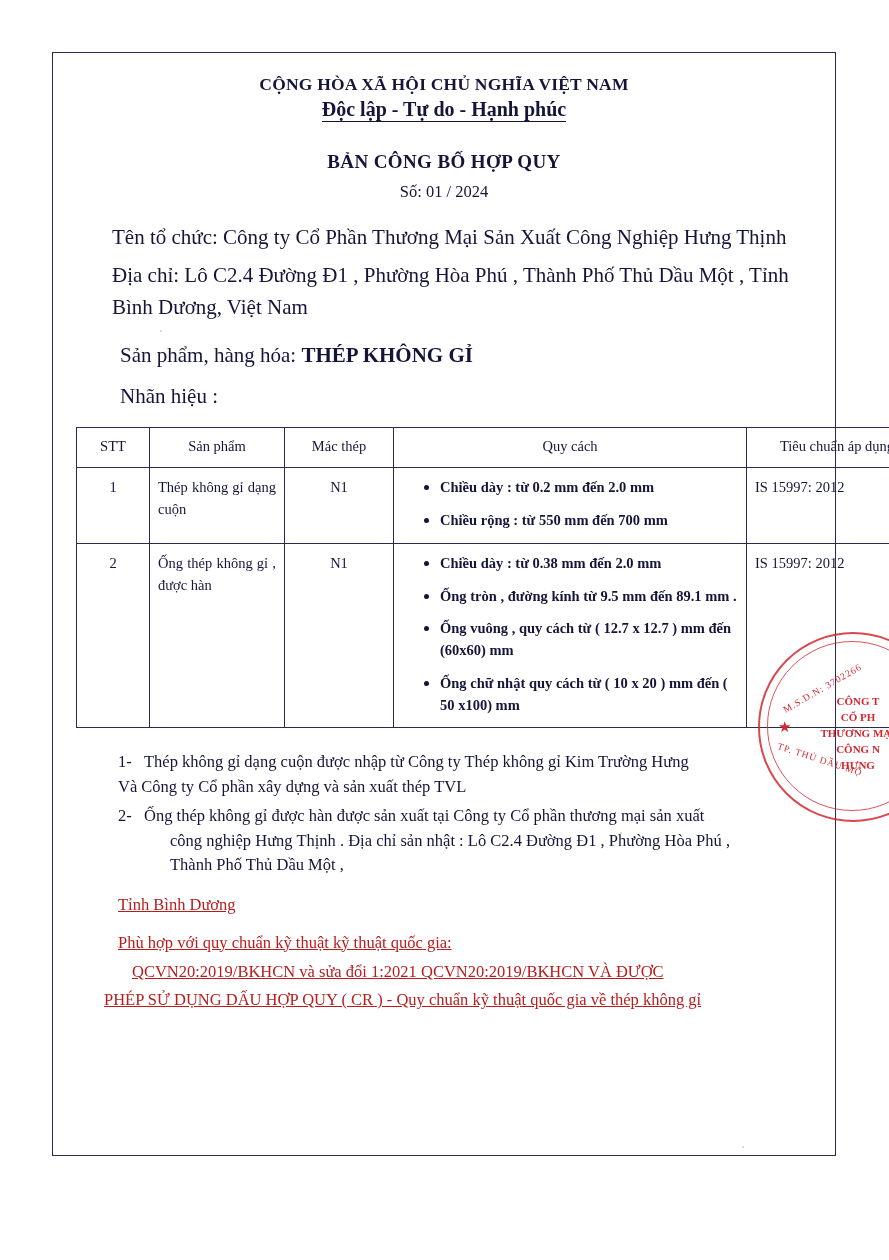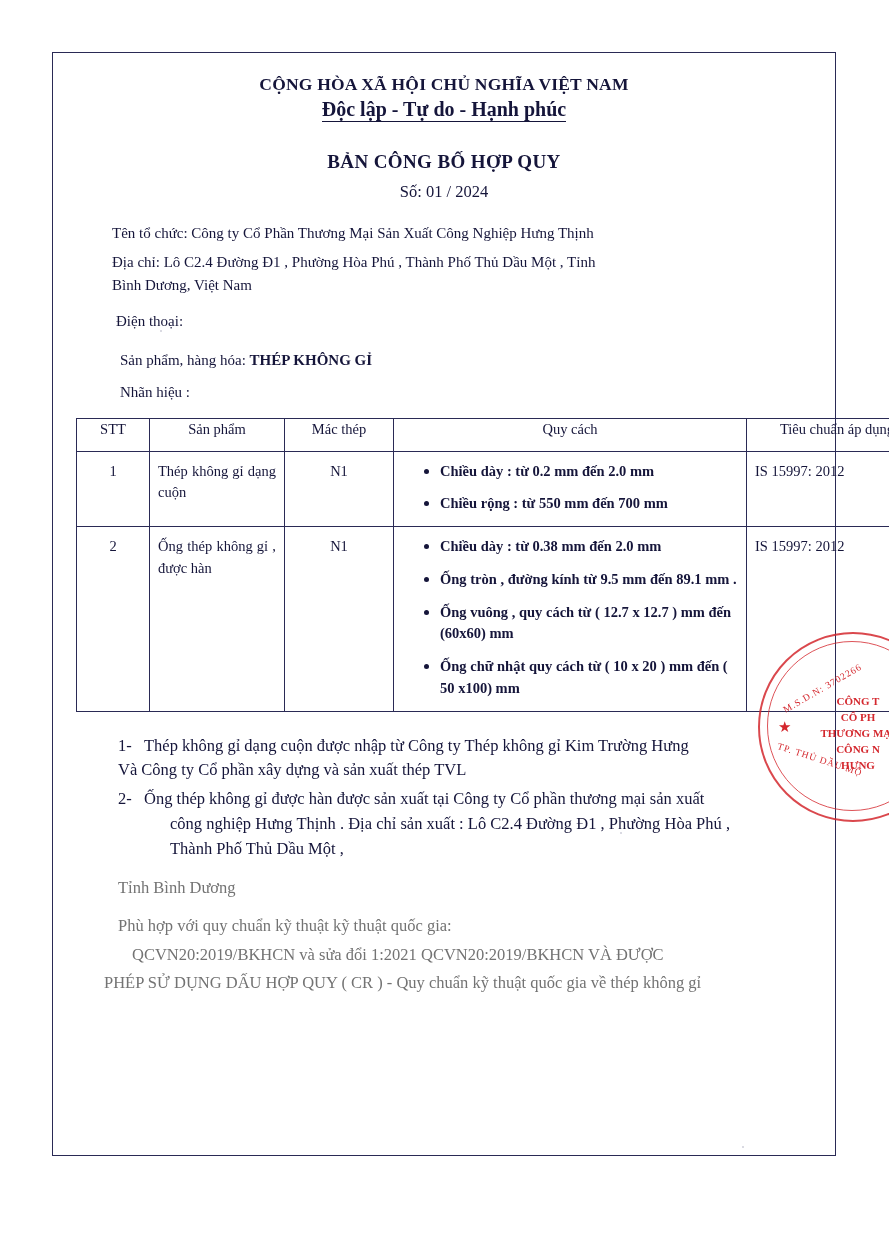--- a/index.html
+++ b/index.html
@@ -67,21 +67,21 @@
     color: #15153a;
   }
   .doc-number {
     text-align: center;
     font-size: 16.5px;
     margin-top: 9px;
     color: #15153a;
   }
 
   .para {
-    font-size: 15px;
+    font-size: 21px;
     line-height: 1.52;
     color: #15153a;
     margin-top: 11px;
   }
   .p-org { margin-left: 38px; margin-top: 20px; }
   .p-addr { margin-left: 38px; margin-top: 6px; }
   .p-phone { margin-left: 42px; margin-top: 14px; }
   .p-product { margin-left: 46px; margin-top: 16px; }
   .p-brand { margin-left: 46px; margin-top: 9px; }
   .p-intro { margin-left: 52px; margin-top: 17px; }
@@ -97,21 +97,21 @@
   }
   table.spec td, table.spec th {
     border: 1px solid #2a2a55;
     font-size: 14.5px;
     vertical-align: top;
     padding: 9px 8px 11px 8px;
     font-weight: normal;
     line-height: 1.5;
   }
   table.spec th {
-    padding-top: 0;
+    padding-top: 8px;
     padding-bottom: 10px;
   }
   .col-stt { width: 56px; text-align: center; }
   .col-prod { width: 118px; }
   .col-mac { width: 92px; text-align: center; }
   .col-quy { width: 336px; }
   .col-std { width: 164px; }
   td.c { text-align: center; }
   .just { text-align: justify; text-justify: inter-word; }
   ul.bul {
@@ -156,22 +156,23 @@
   }
   .note-txt { flex: 1; }
   .note-cont { margin-left: 0; }
   .note-ind { margin-left: 26px; }
 
   .tail {
     margin-left: 44px;
     margin-top: 14px;
     font-size: 16.5px;
     line-height: 1.55;
-    color: #737373;
+    color: #b91c1c;
     width: 690px;
+    text-decoration: underline;
   }
   .tail .l1 { margin-top: 12px; }
   .tail .l2 { margin-top: 4px; text-align: justify; }
   .tail .l3 { margin-left: -14px; margin-top: 2px; }
 
   
   .stamp {
     position: absolute;
     left: 758px;
     top: 632px;
@@ -267,24 +268,20 @@
       <span>Công ty Cổ Phần Thương Mại Sản Xuất Công Nghiệp Hưng Thịnh</span>
     </div>
 
     <div class="para p-addr">
       <span>Địa chỉ:</span>
       <span>Lô C2.4 Đường Đ1 , Phường Hòa Phú , Thành Phố Thủ Dầu Một , Tỉnh</span>
       <br>
       <span>Bình Dương, Việt Nam</span>
     </div>
 
-    <div class="para p-phone">
-      <span>Điện thoại:</span>
-      <span></span>
-    </div>
 
     <div class="para p-product">
       <span>Sản phẩm, hàng hóa:</span>
       <span class="b">THÉP KHÔNG GỈ</span>
     </div>
 
     <div class="para p-brand">
       <span>Nhãn hiệu :</span>
       <span></span>
     </div>
@@ -335,21 +332,21 @@
         <div class="note-num">1-</div>
         <div class="note-txt">
           <div>Thép không gỉ dạng cuộn được nhập từ Công ty Thép không gỉ Kim Trường Hưng</div>
           <div class="note-cont" style="margin-left:-26px">Và Công ty Cổ phần xây dựng và sản xuất thép TVL</div>
         </div>
       </div>
       <div class="note-row">
         <div class="note-num">2-</div>
         <div class="note-txt">
           <div>Ống thép không gỉ được hàn được sản xuất tại Công ty Cổ phần thương mại sản xuất</div>
-          <div class="note-ind">công nghiệp Hưng Thịnh . Địa chỉ sản xuất : Lô C2.4 Đường Đ1 , Phường Hòa Phú ,</div>
+          <div class="note-ind">công nghiệp Hưng Thịnh . Địa chỉ sản nhật : Lô C2.4 Đường Đ1 , Phường Hòa Phú ,</div>
           <div class="note-ind">Thành Phố Thủ Dầu Một ,</div>
         </div>
       </div>
     </div>
 
     <div class="tail">
       <div class="l1">Tỉnh Bình Dương</div>
       <div class="l1">Phù hợp với quy chuẩn kỹ thuật kỹ thuật quốc gia:</div>
       <div class="l2" style="margin-left:14px">QCVN20:2019/BKHCN và sửa đổi 1:2021  QCVN20:2019/BKHCN VÀ ĐƯỢC</div>
       <div class="l3">PHÉP SỬ DỤNG DẤU HỢP QUY ( CR ) -  Quy chuẩn kỹ thuật quốc gia về thép không gỉ</div>

